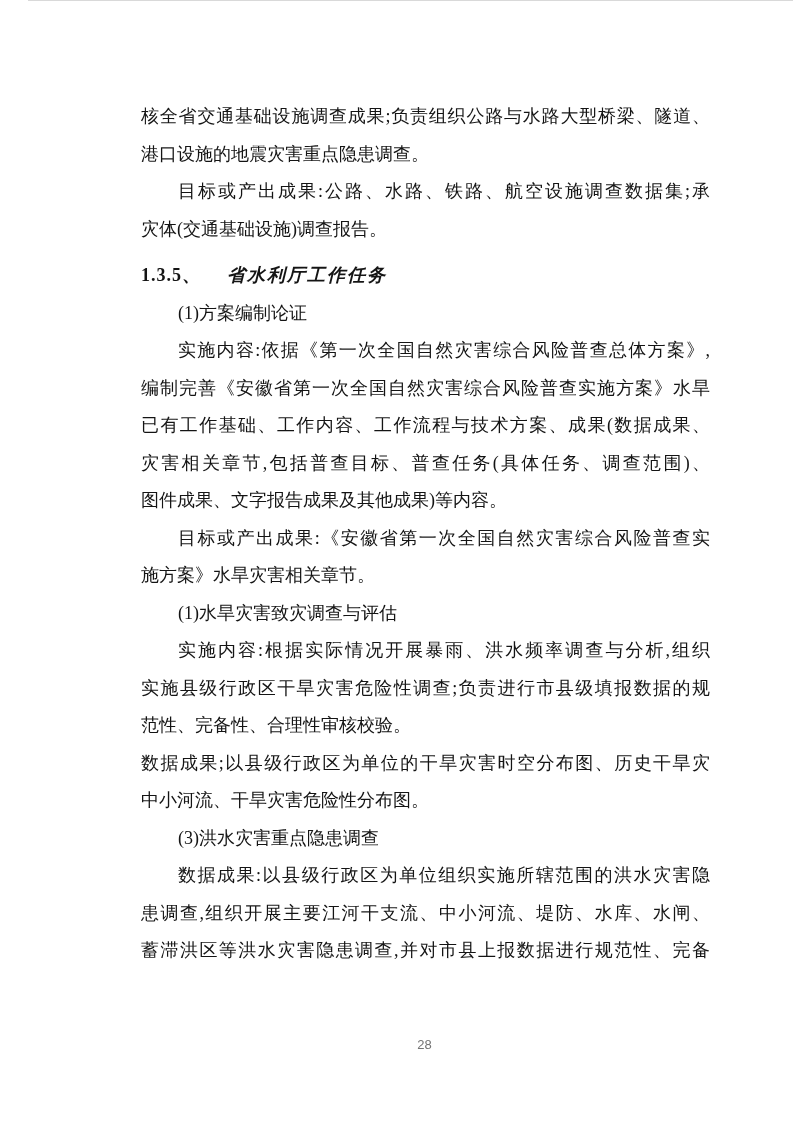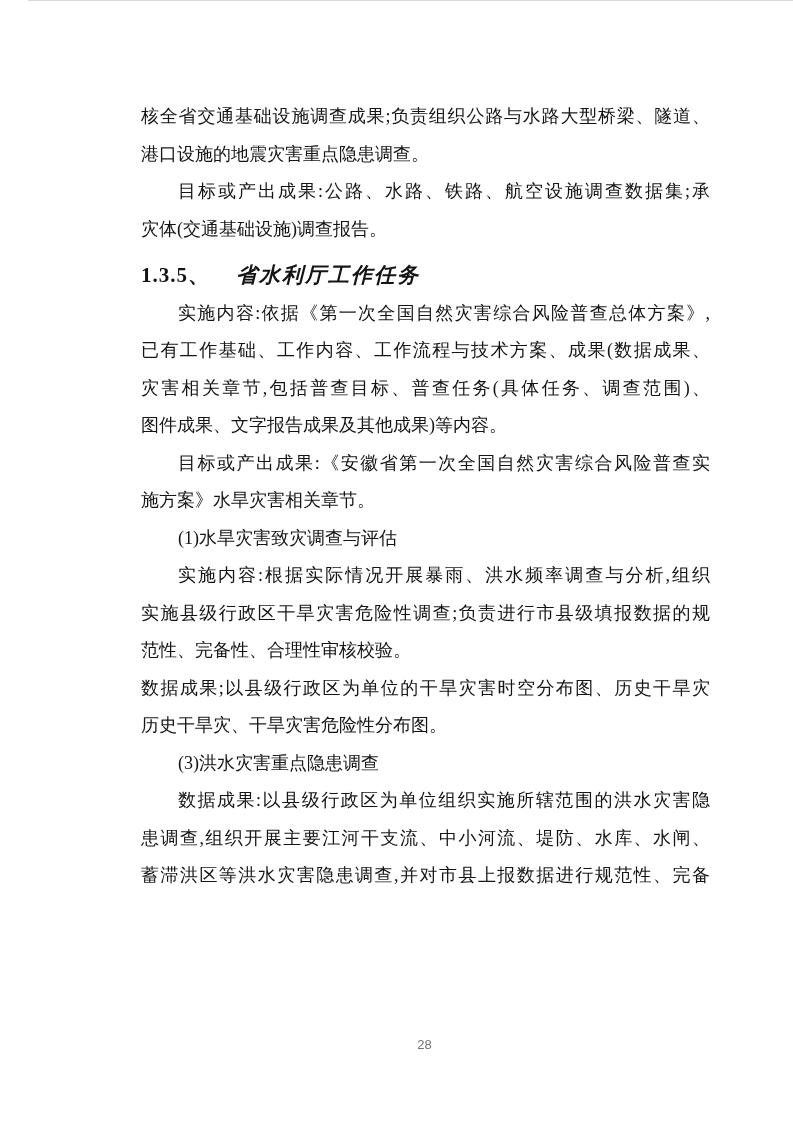--- a/index.html
+++ b/index.html
@@ -34,21 +34,21 @@
     white-space: normal;
   }
   .line.fill {
     text-align-last: justify;
   }
   .line.indent {
     text-indent: 37px;
   }
   .heading {
     margin-top: 9px;
-    font-size: 21px;
+    font-size: 18px;
     font-weight: 700;
     text-align: left;
     text-align-last: left;
   }
   .heading .num {
     font-family: "Liberation Serif", "DejaVu Serif", serif;
     letter-spacing: 1px;
   }
   .heading .title {
     margin-left: 26px;
@@ -77,39 +77,41 @@
   <div class="doc-body">
       <div>
         <div class="line fill">核全省交通基础设施调查成果;负责组织公路与水路大型桥梁、隧道、</div>
         <div class="line">港口设施的地震灾害重点隐患调查。</div>
       </div>
       <div>
         <div class="line indent fill">目标或产出成果:公路、水路、铁路、航空设施调查数据集;承</div>
         <div class="line">灾体(交通基础设施)调查报告。</div>
       </div>
       <div class="line heading"><span class="num">1.3.5、</span><span class="title">省水利厅工作任务</span></div>
+      <div class="line indent subheading">(1)方案编制论证</div>
       <div>
         <div class="line indent fill">实施内容:依据《第一次全国自然灾害综合风险普查总体方案》,</div>
+        <div class="line fill">编制完善《安徽省第一次全国自然灾害综合风险普查实施方案》水旱</div>
         <div class="line fill">已有工作基础、工作内容、工作流程与技术方案、成果(数据成果、</div>
         <div class="line fill">灾害相关章节,包括普查目标、普查任务(具体任务、调查范围)、</div>
         <div class="line">图件成果、文字报告成果及其他成果)等内容。</div>
       </div>
       <div>
         <div class="line indent fill">目标或产出成果:《安徽省第一次全国自然灾害综合风险普查实</div>
         <div class="line">施方案》水旱灾害相关章节。</div>
       </div>
       <div class="line indent subheading">(1)水旱灾害致灾调查与评估</div>
       <div>
         <div class="line indent fill">实施内容:根据实际情况开展暴雨、洪水频率调查与分析,组织</div>
         <div class="line fill">实施县级行政区干旱灾害危险性调查;负责进行市县级填报数据的规</div>
         <div class="line">范性、完备性、合理性审核校验。</div>
       </div>
       <div>
         <div class="line fill">数据成果;以县级行政区为单位的干旱灾害时空分布图、历史干旱灾</div>
-        <div class="line">历史干旱灾、干旱灾害危险性分布图。</div>
+        <div class="line">中小河流、干旱灾害危险性分布图。</div>
       </div>
       <div class="line indent subheading">(3)洪水灾害重点隐患调查</div>
       <div>
         <div class="line indent fill">数据成果:以县级行政区为单位组织实施所辖范围的洪水灾害隐</div>
         <div class="line fill">患调查,组织开展主要江河干支流、中小河流、堤防、水库、水闸、</div>
         <div class="line fill">蓄滞洪区等洪水灾害隐患调查,并对市县上报数据进行规范性、完备</div>
       </div>
     </div>
   <div class="footer">28</div>
 </div>

